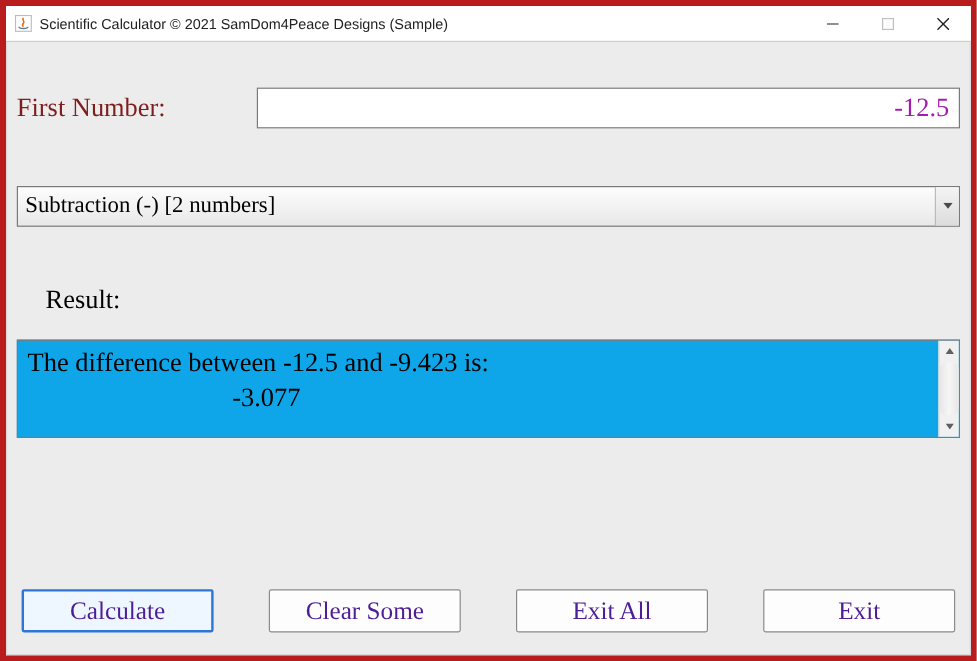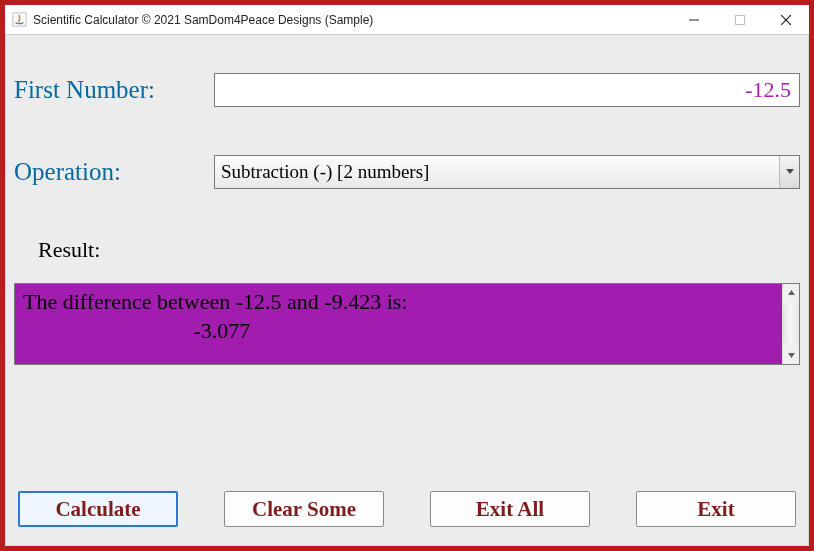--- a/index.html
+++ b/index.html
@@ -63,22 +63,22 @@
   }
   .row {
     display: flex;
     align-items: center;
     margin-bottom: 48px;
   }
   .row.first { margin-top: 20px; }
   .label {
     width: 200px;
     font-family: "Times New Roman", serif;
-    font-size: 25px;
-    color: #0369a1;
+    font-size: 22px;
+    color: #7f1d1d;
     padding-left: 0;
   }
   .field {
     flex: 1;
     height: 34px;
     background: #fff;
     border: 1px solid #7a7a7a;
     font-family: "Times New Roman", serif;
     font-size: 22px;
     text-align: right;
@@ -118,21 +118,21 @@
   .result-label {
     font-family: "Times New Roman", serif;
     font-size: 22px;
     color: #000;
     margin-bottom: 20px;
     margin-left: 24px;
   }
   .result-area-wrap {
     display: flex;
     border: 1px solid #7a7a7a;
-    background: #a21caf;
+    background: #0ea5e9;
     height: 82px;
   }
   .result-area {
     flex: 1;
     font-family: "Times New Roman", serif;
     font-size: 22px;
     color: #000;
     padding: 4px 8px;
     line-height: 1.3;
     overflow: hidden;
@@ -168,26 +168,25 @@
     padding: 0 4px;
     margin-top: auto;
   }
   .btn {
     width: 160px;
     height: 36px;
     background: #fdfdfd;
     border: 1px solid #8a8a8a;
     font-family: "Times New Roman", serif;
     font-size: 21px;
-    color: #7f1d1d;
+    color: #4c1d95;
     display: flex;
     align-items: center;
     justify-content: center;
     border-radius: 2px;
-    font-weight: bold;
   }
   .btn.focused {
     border: 2px solid #2e75d6;
     background: #eef6ff;
   }
 </style>
 </head>
 <body>
 
 <div class="window">
@@ -222,21 +221,20 @@
   </div>
 
   <div class="content">
 
     <div class="row first">
       <div class="label">First Number:</div>
       <input class="field" value="-12.5" style="">
     </div>
 
     <div class="row">
-      <div class="label">Operation:</div>
       <div class="combo-wrap">
         <div class="combo">Subtraction (-) [2 numbers]</div>
         <div class="combo-arrow">
           <svg width="8" height="6">
               <polygon points="0,0 8,0 4,5" fill="#4a4a4a"></polygon>
             </svg>
         </div>
       </div>
     </div>
 

